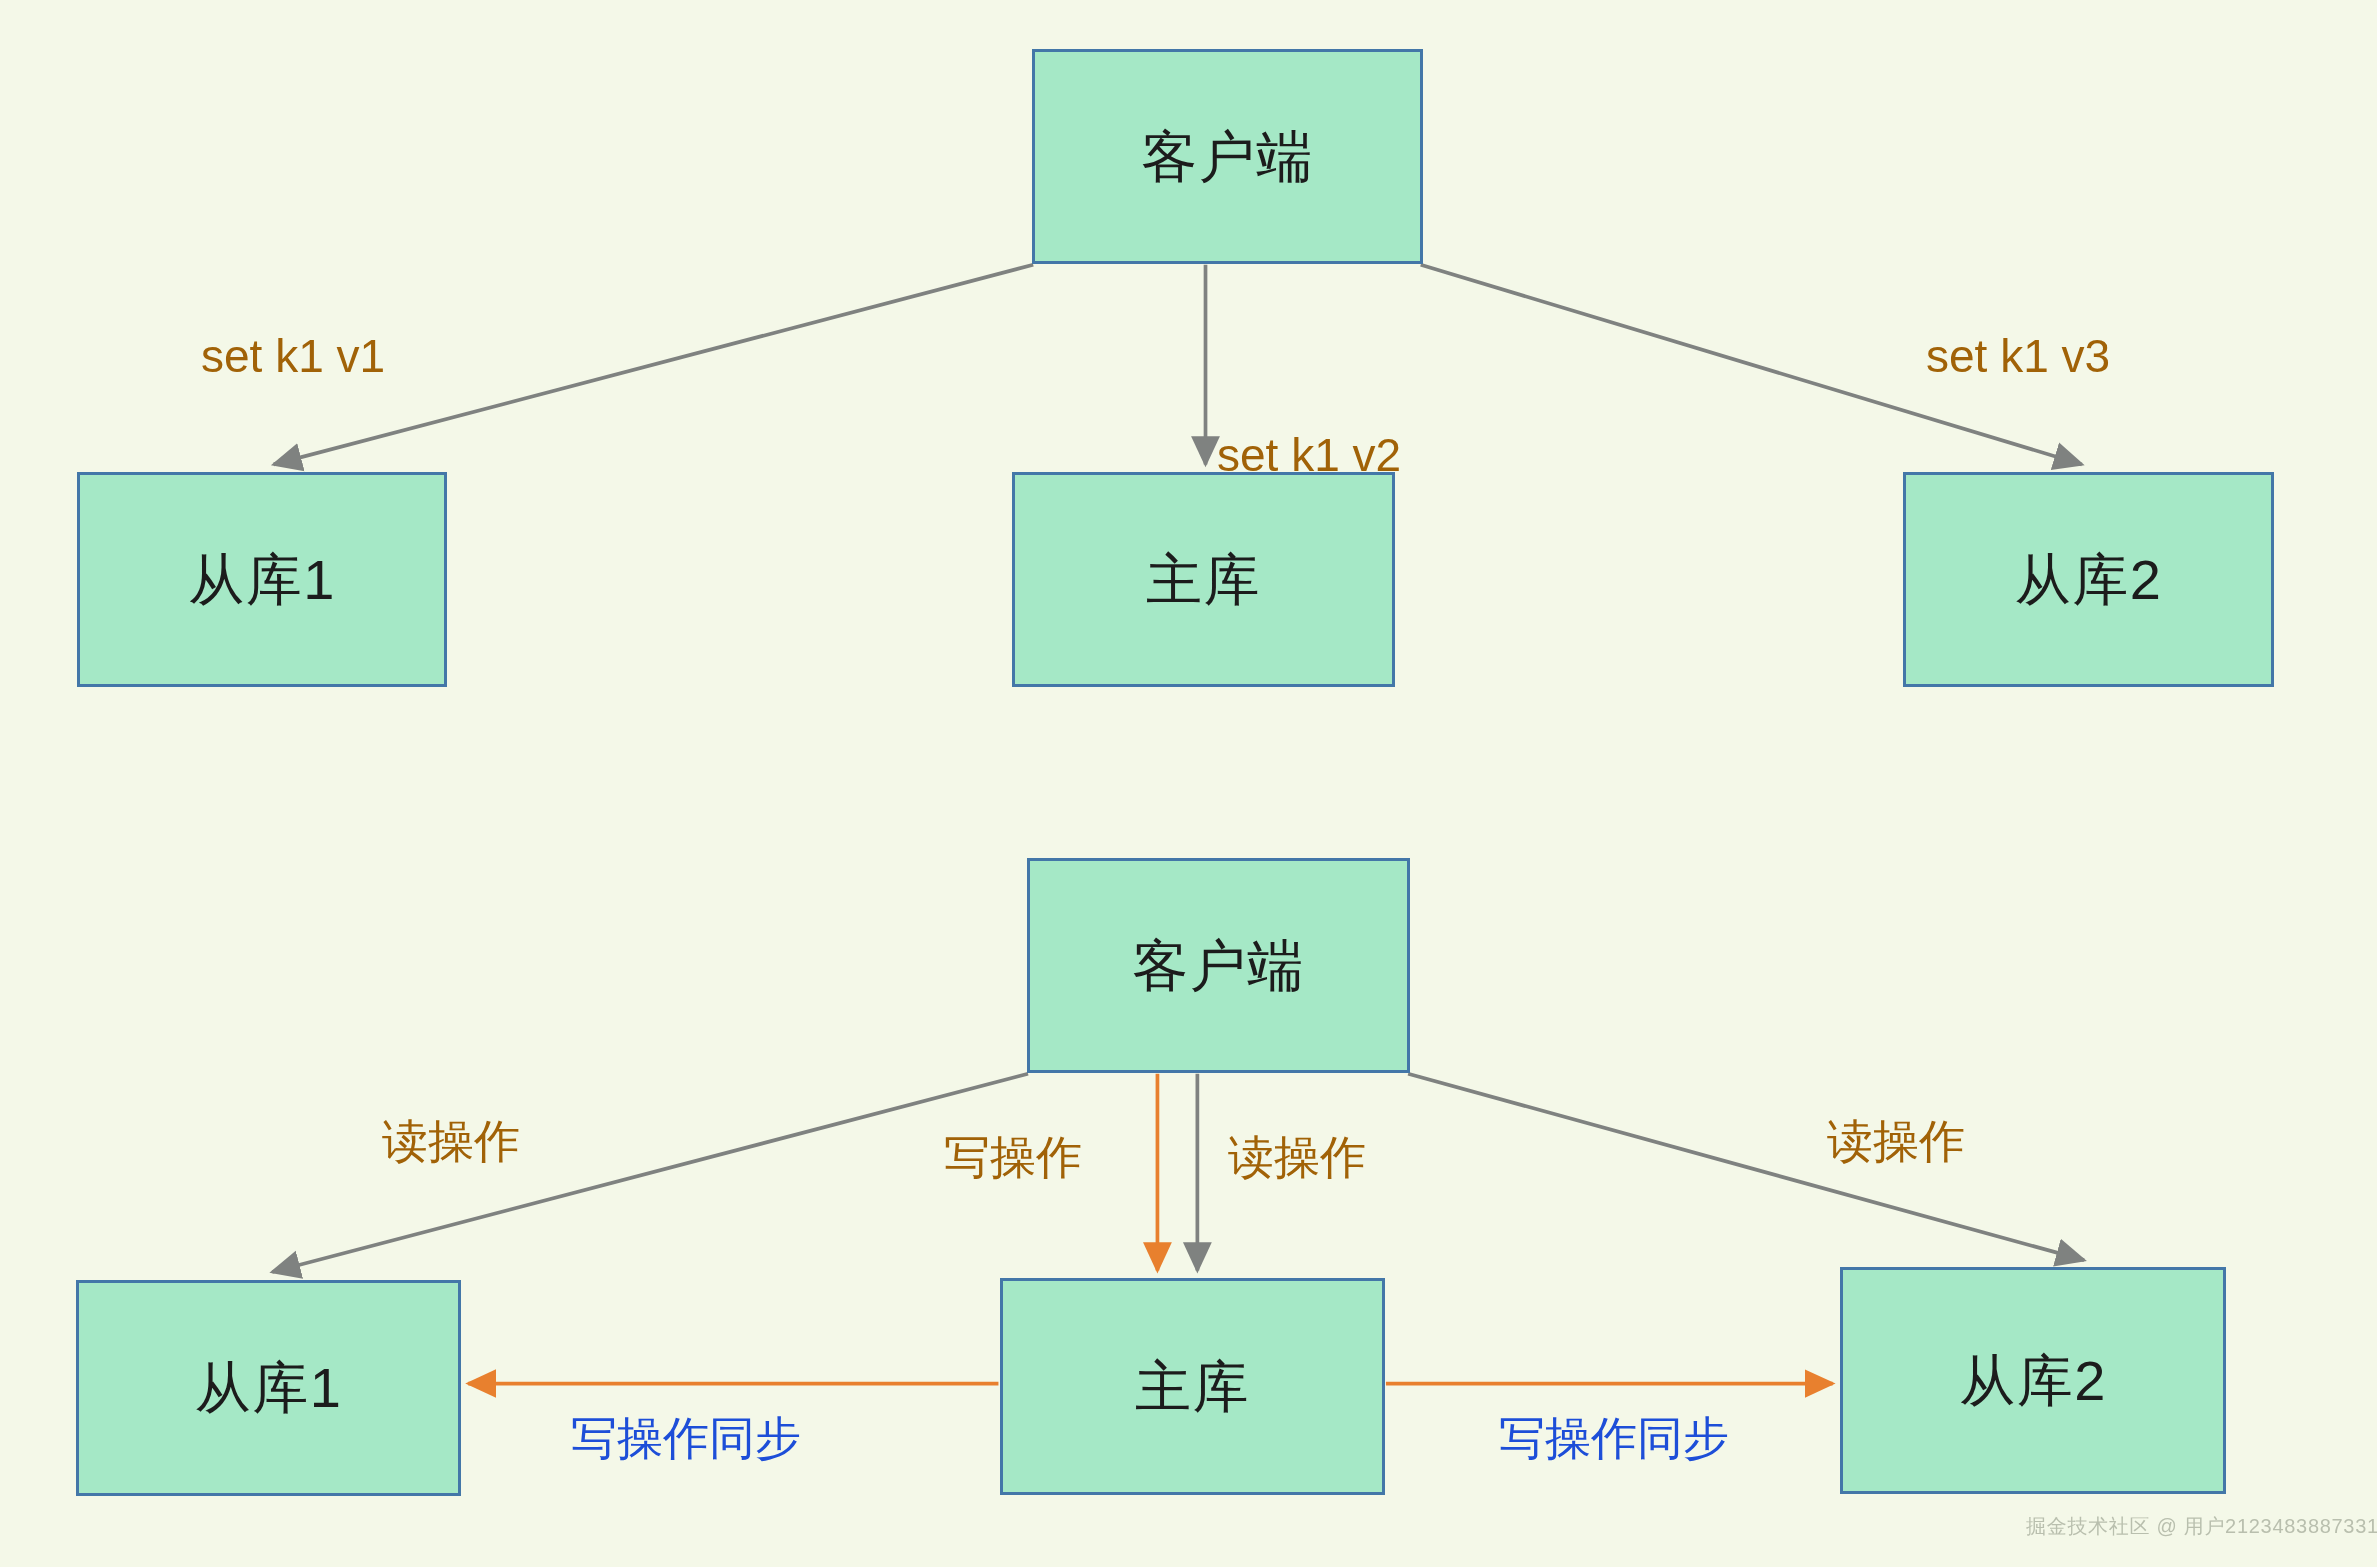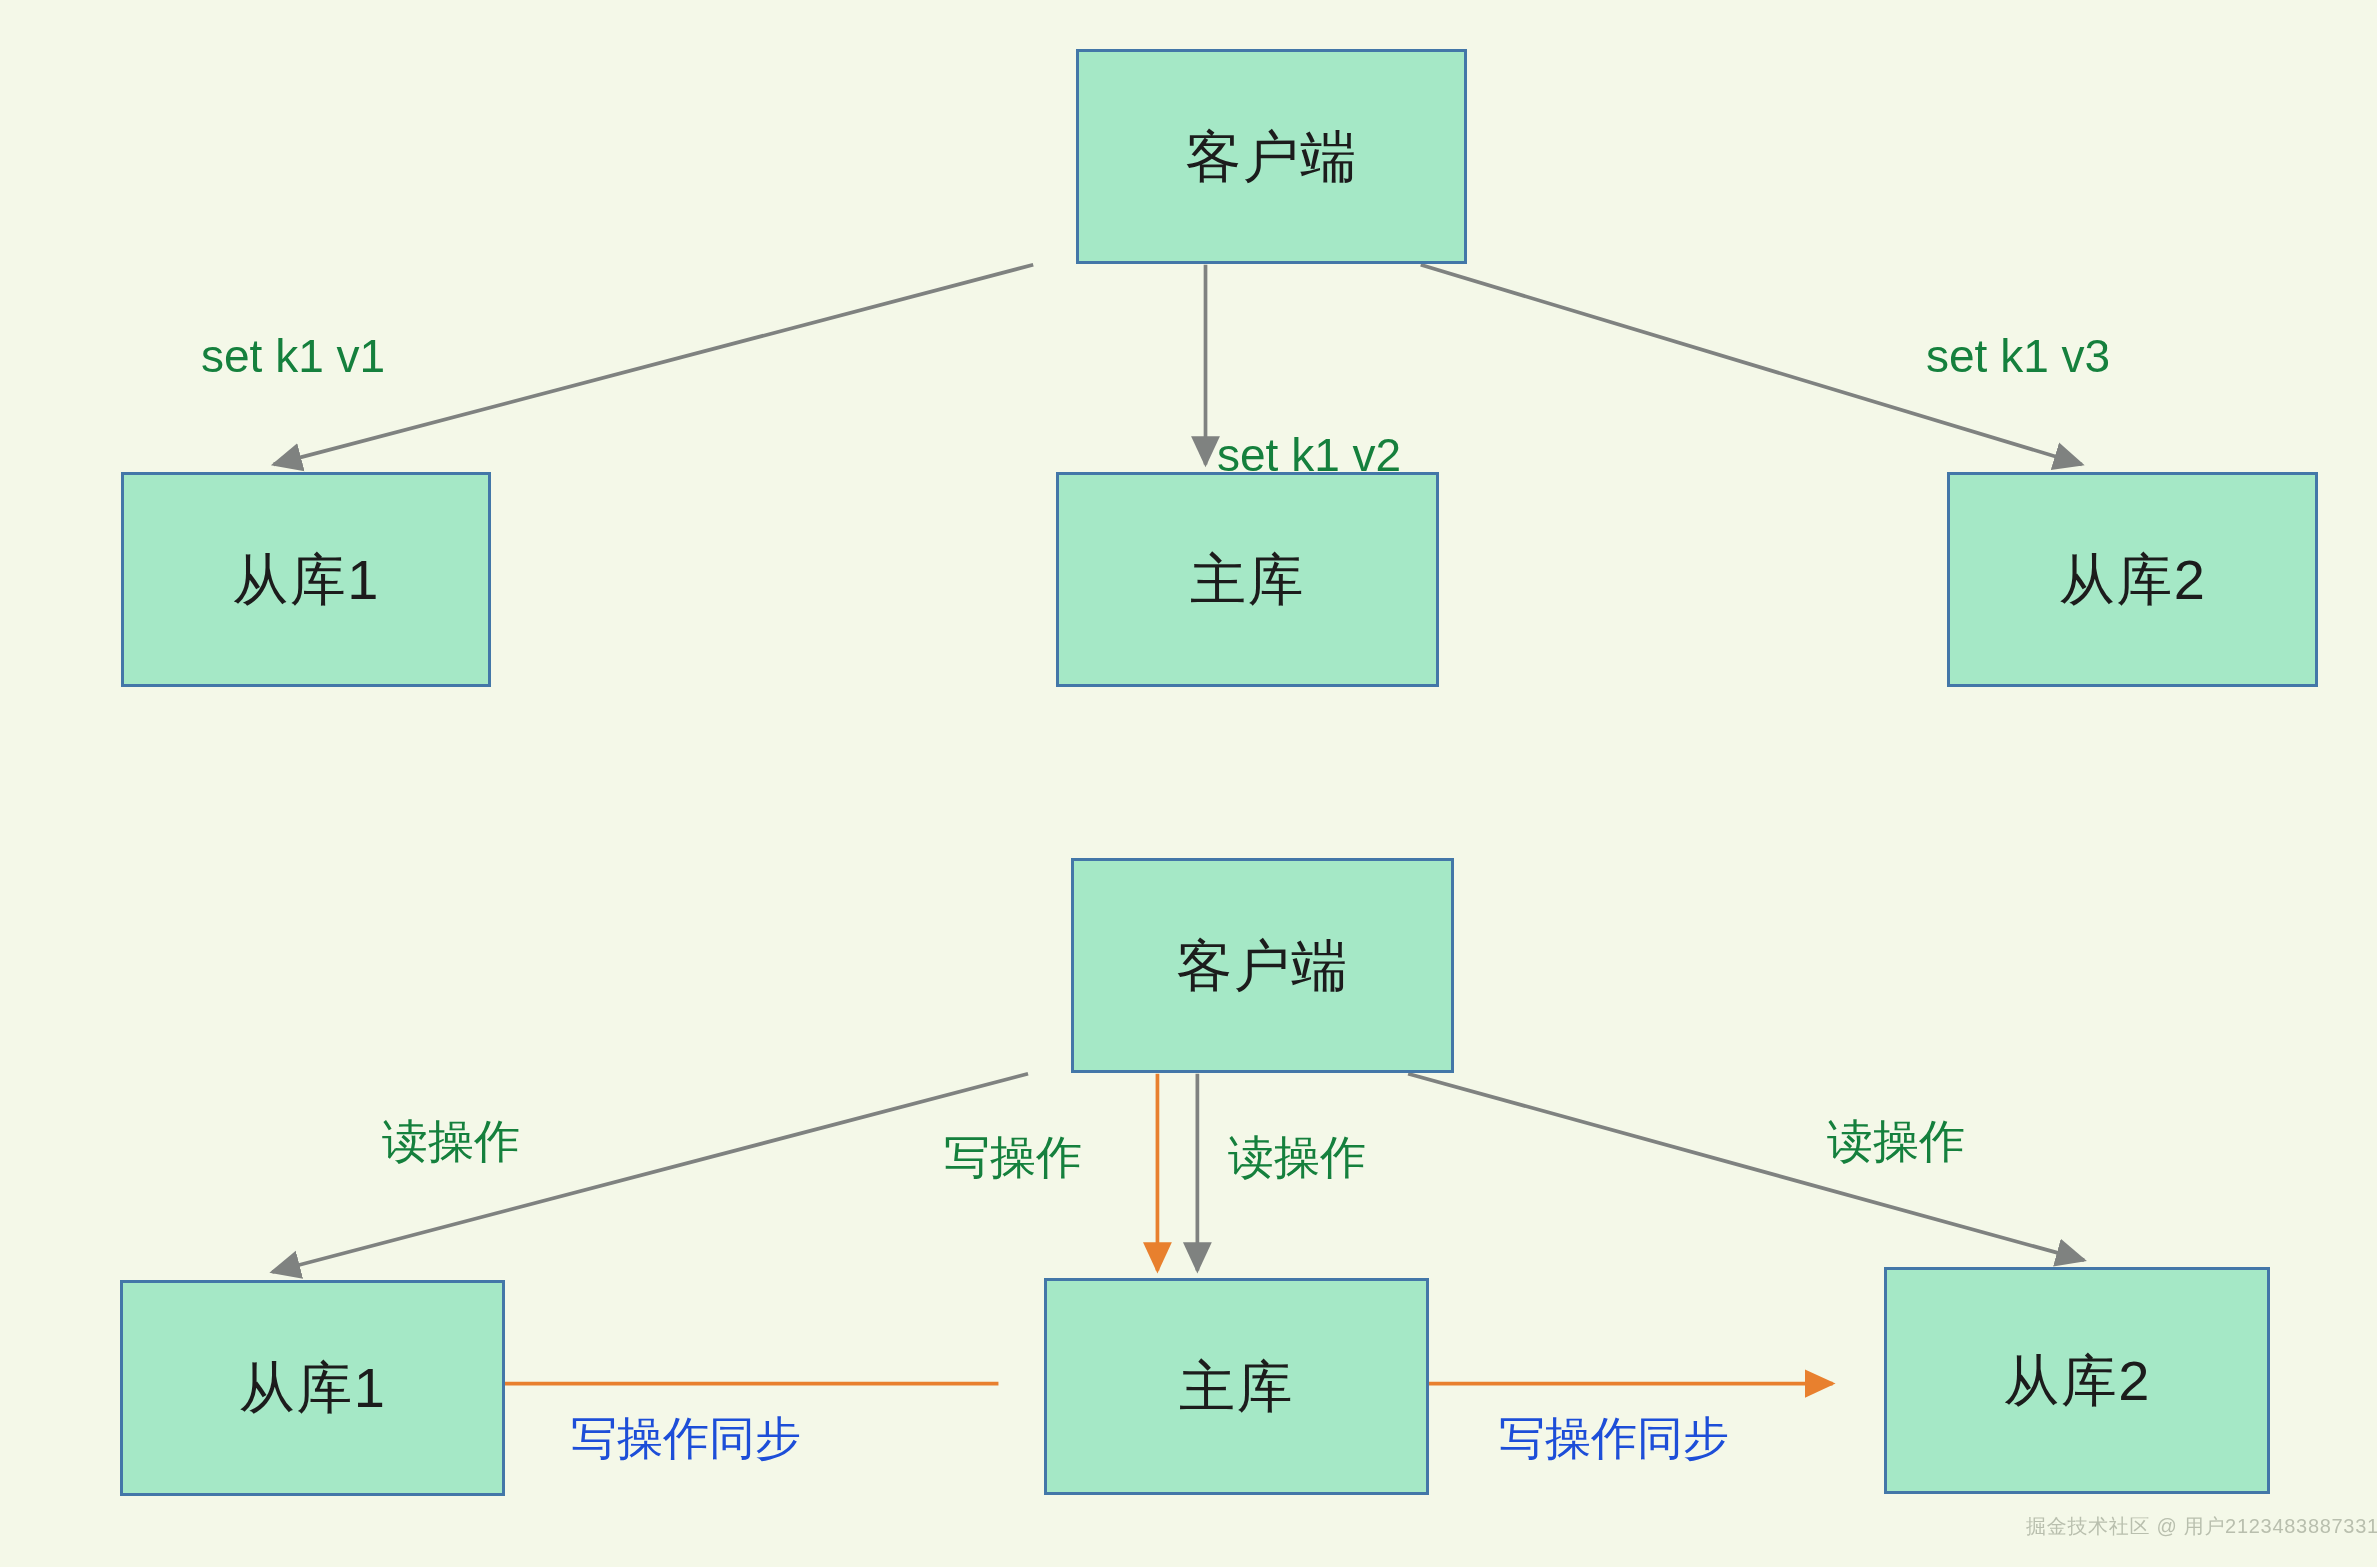--- a/index.html
+++ b/index.html
@@ -25,33 +25,32 @@
     pointer-events: none;
   }
   .node {
     position: absolute;
     box-sizing: border-box;
     background: #a5e8c6;
     border: 3.7px solid #4377a8;
     display: flex;
     align-items: center;
     justify-content: center;
-    margin-left: 44px;
   }
   .node-label {
     font-size: 56px;
     color: #1c1c1c;
     line-height: 1;
     letter-spacing: 1.5px;
     white-space: nowrap;
   }
   .edge-label {
     position: absolute;
     font-size: 46px;
-    color: #15803d;
+    color: #a16207;
     white-space: nowrap;
     line-height: 1;
   }
   .edge-label.orange {
     color: #1d4ed8;
   }
   .watermark {
     position: absolute;
     font-size: 20px;
     color: #b9bfae;

